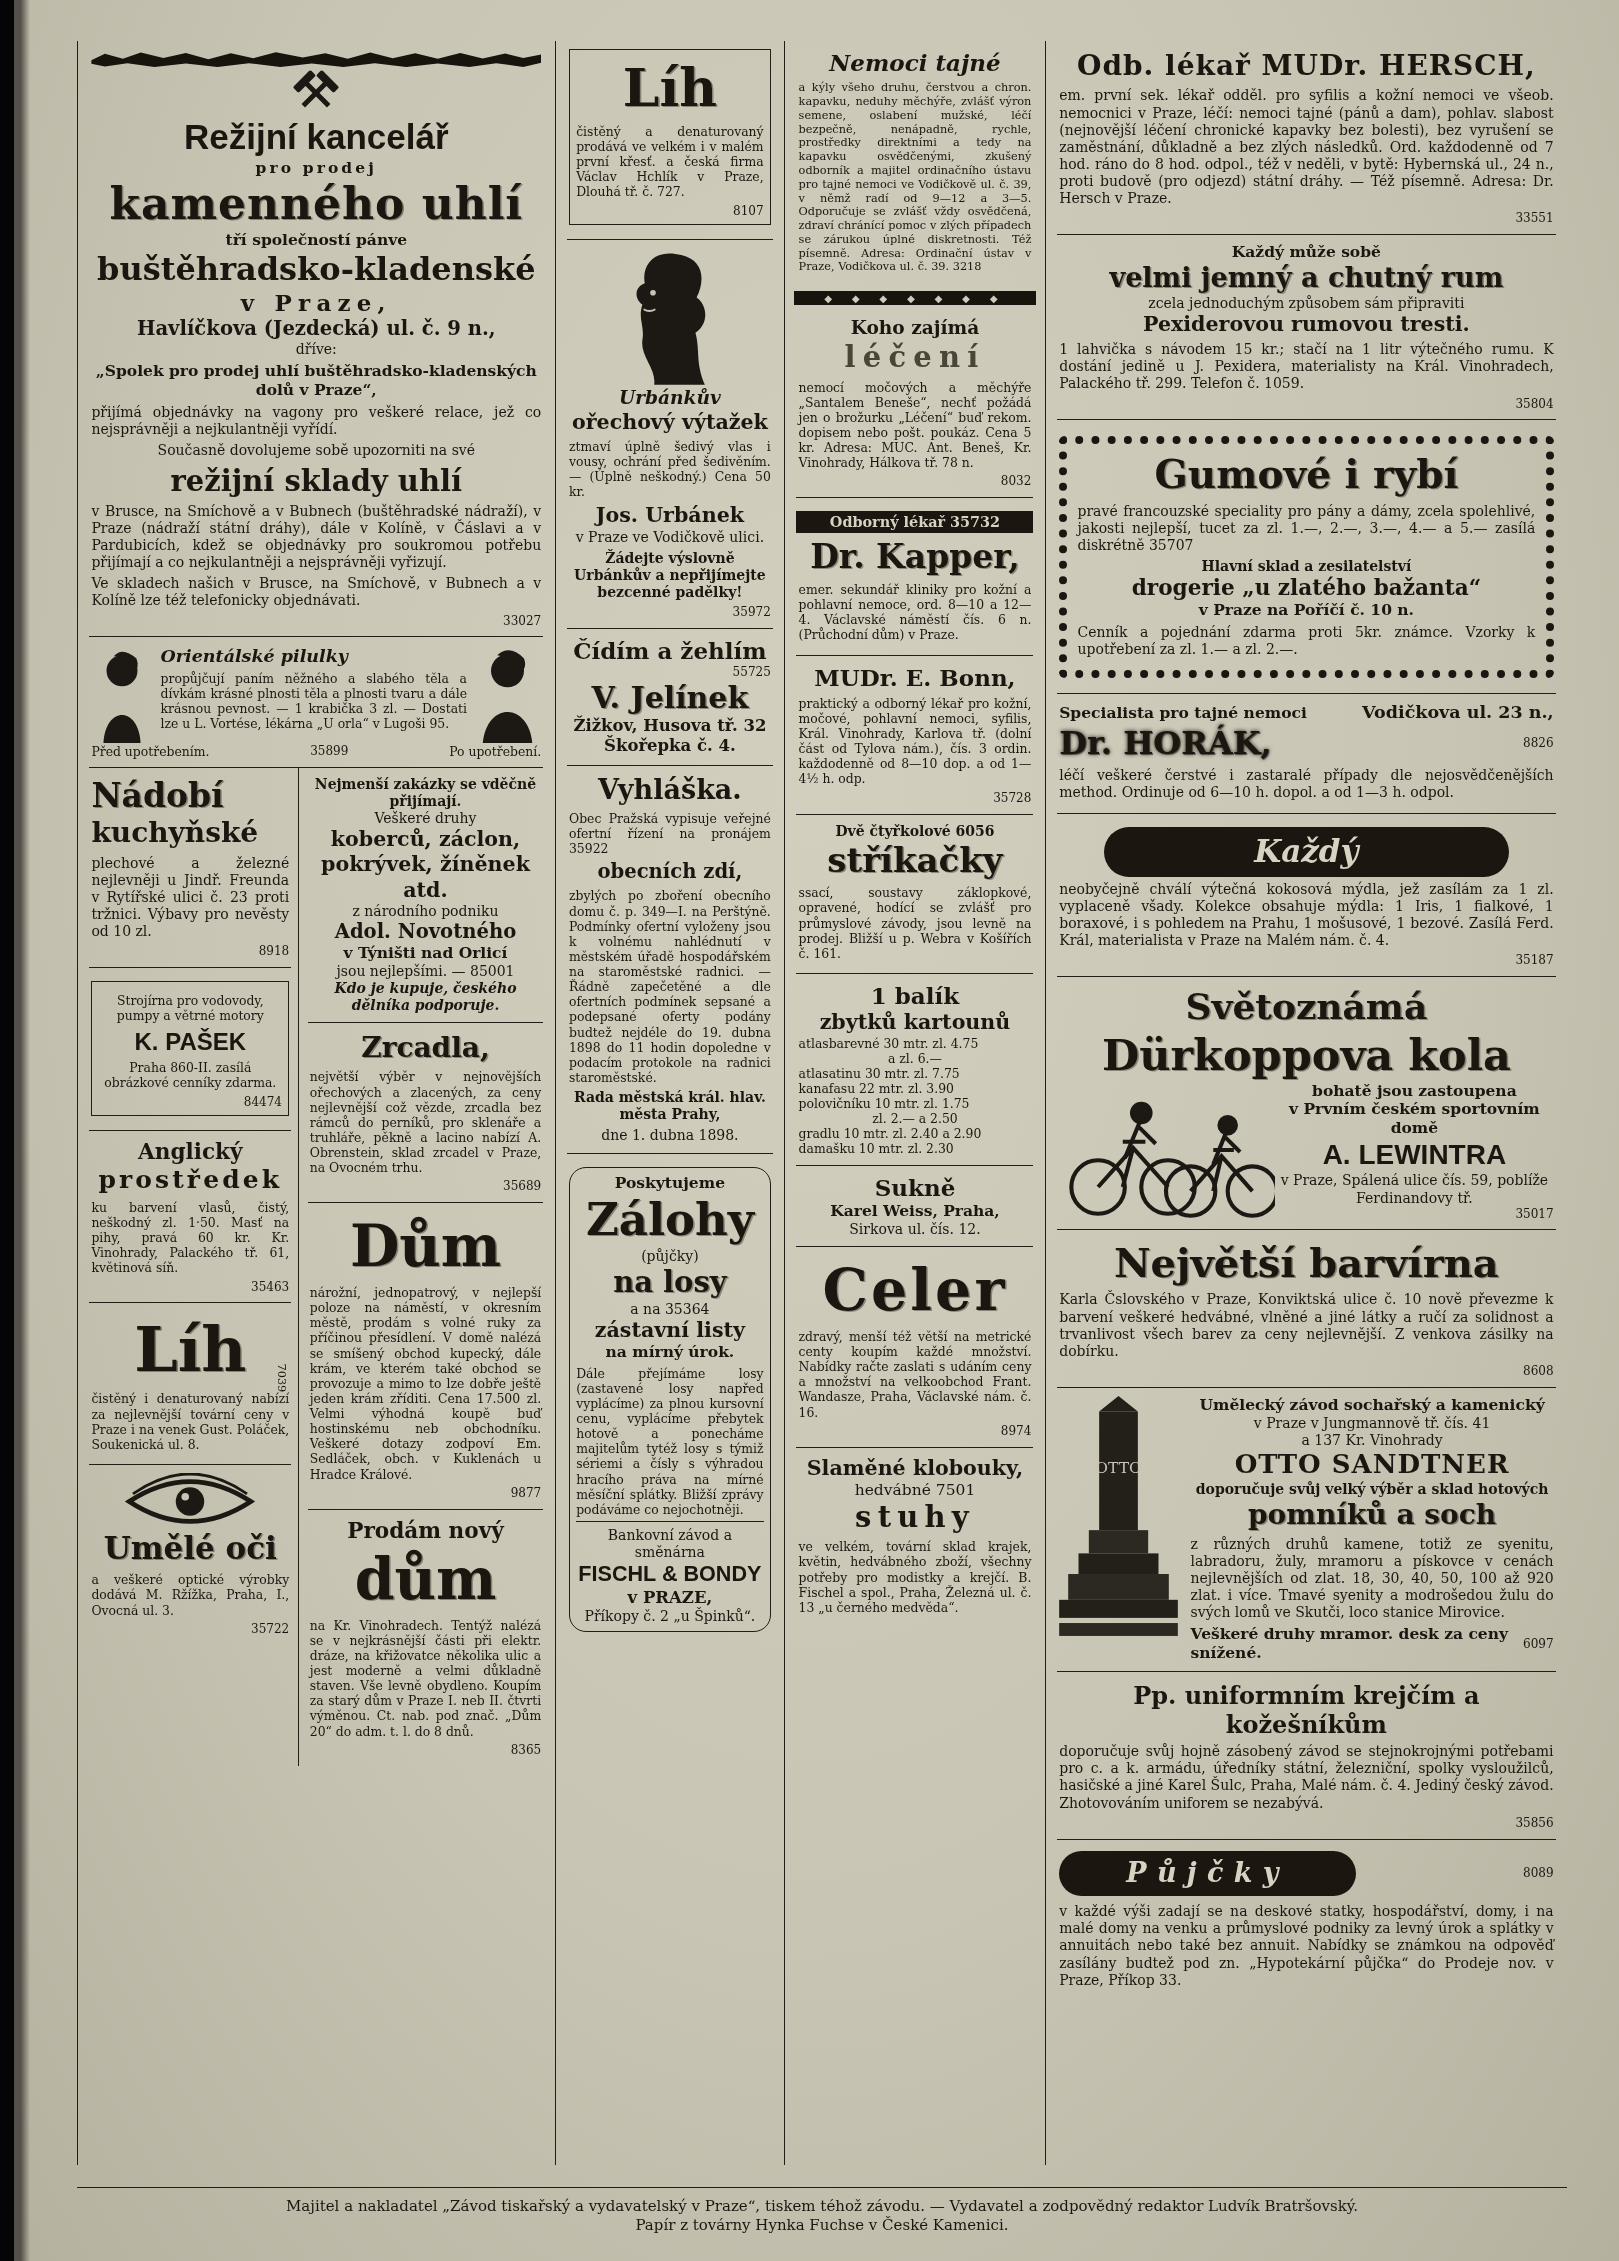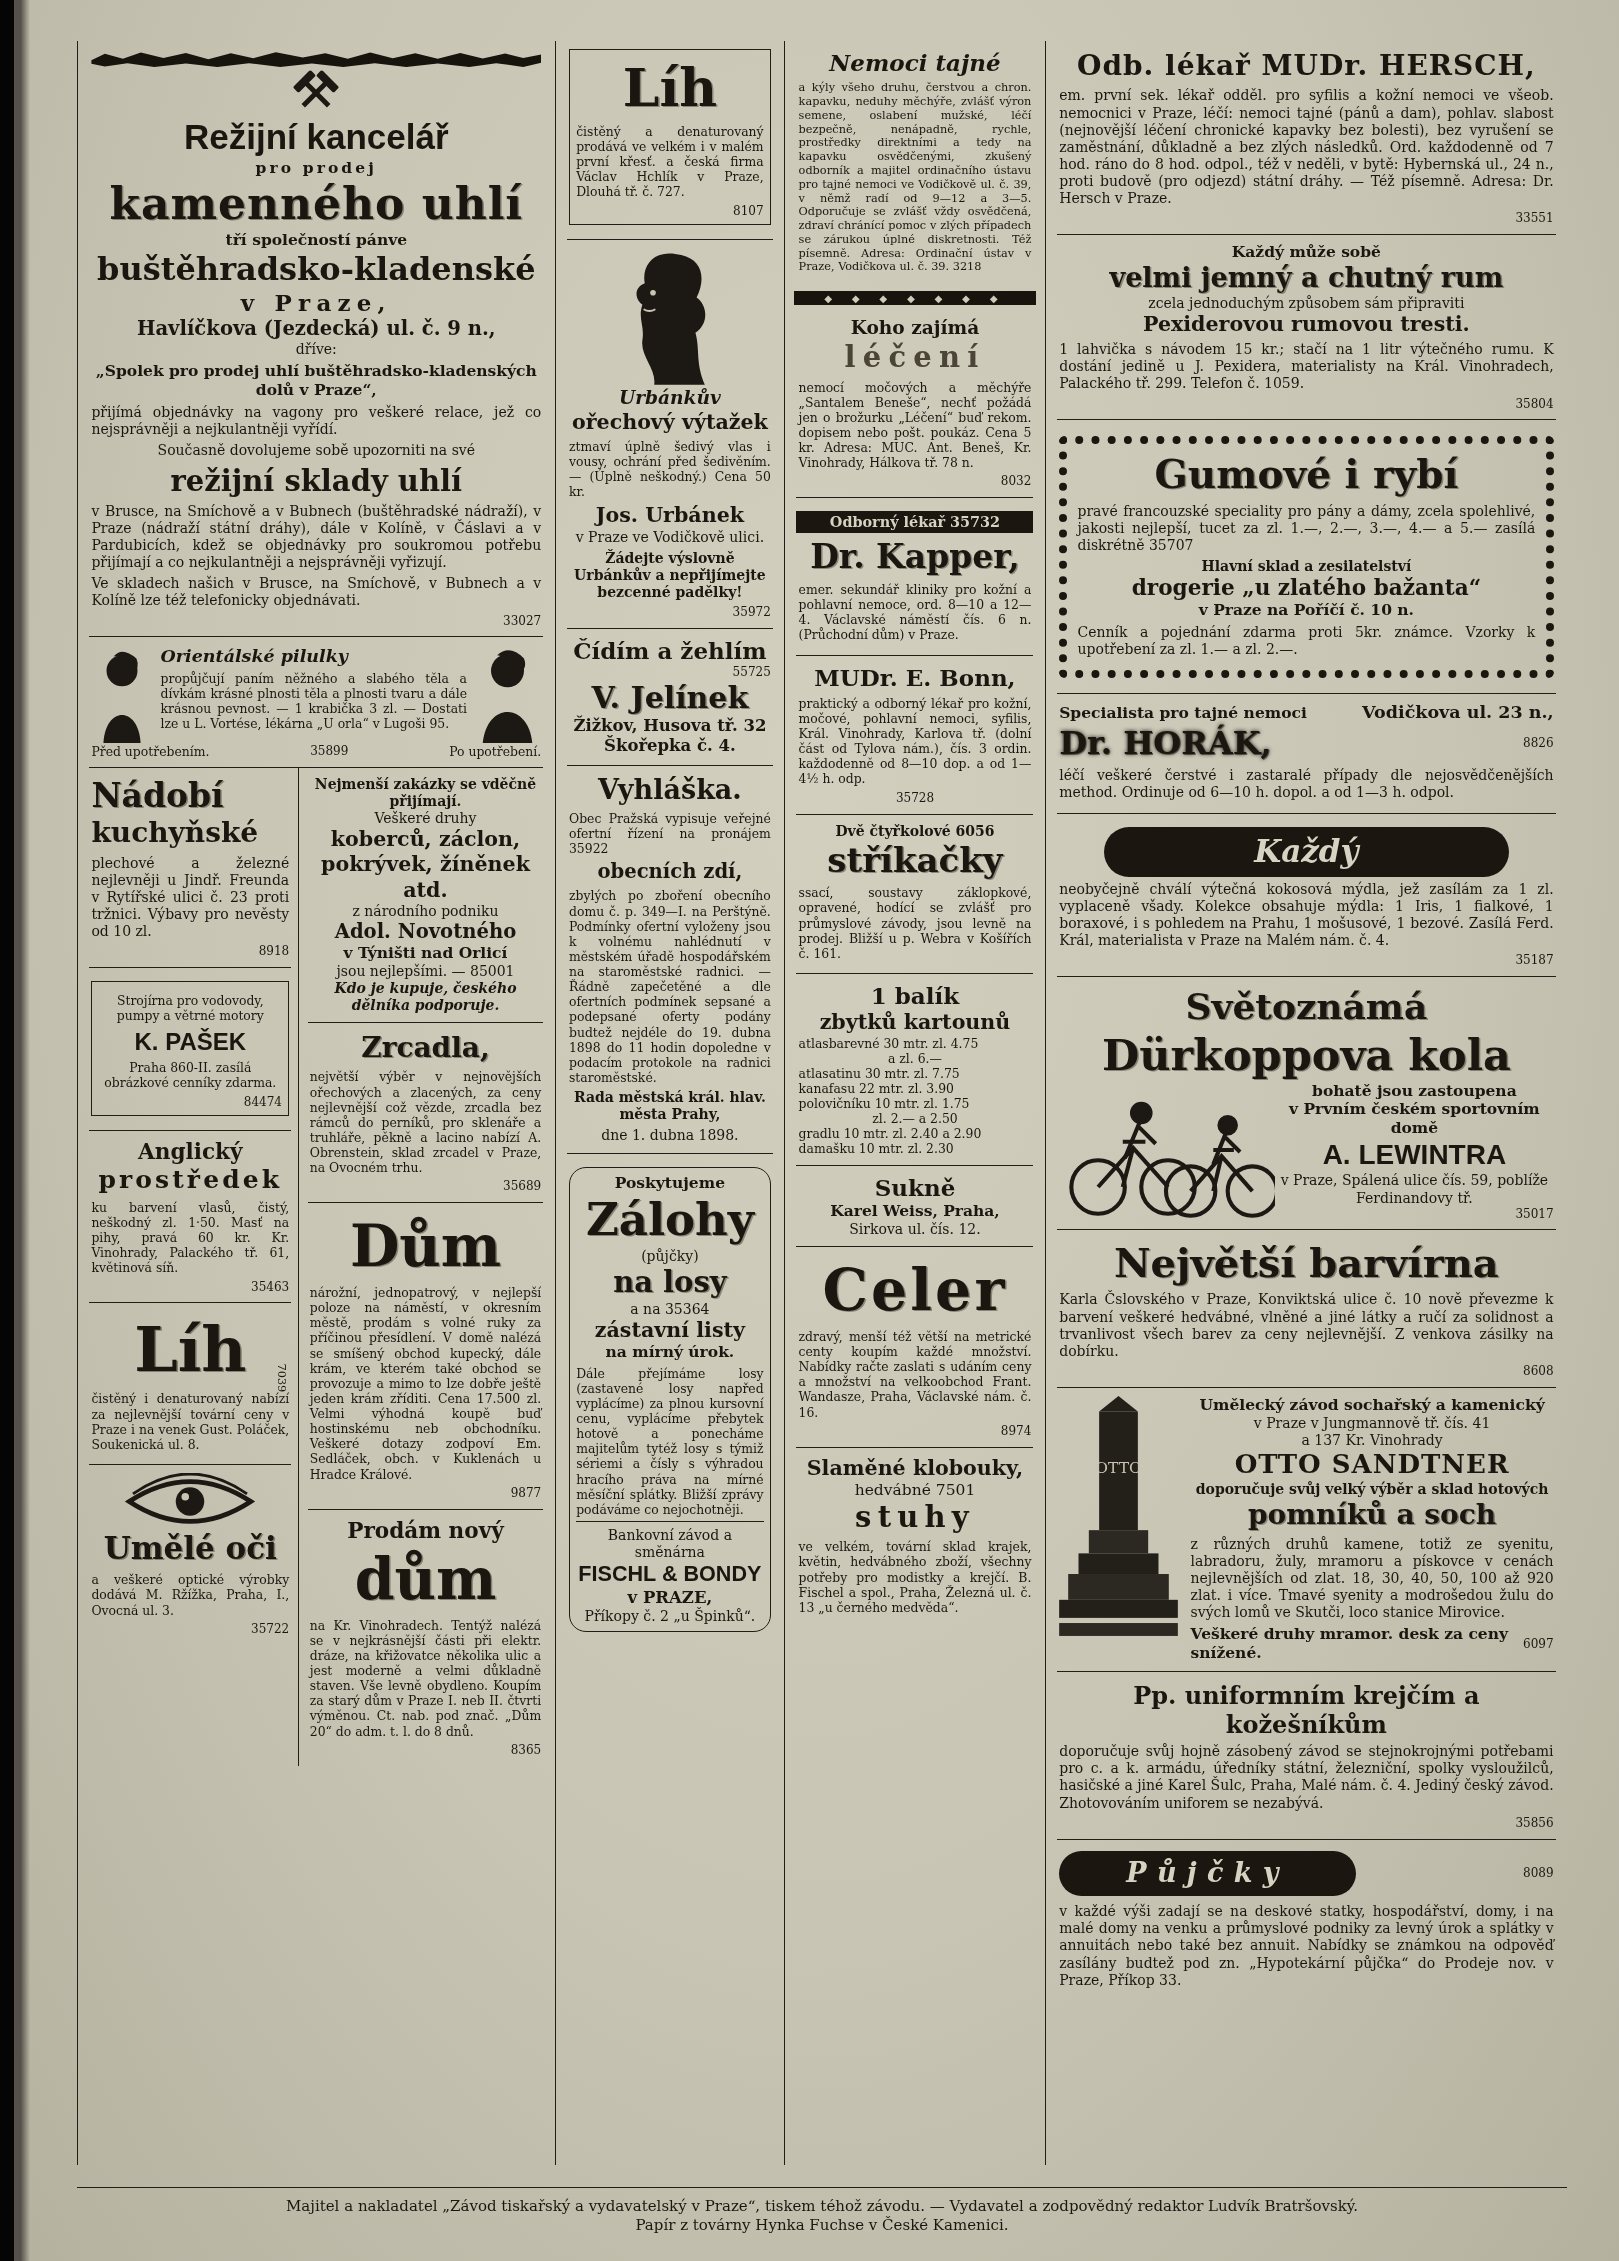--- a/index.html
+++ b/index.html
@@ -284,21 +284,21 @@
 
       <div class="ad">
         <div class="blackband">Odborný lékař 35732</div>
         <div class="c fat" style="font-size:33px">Dr. Kapper,</div>
         <p class="j s24">emer. sekundář kliniky pro kožní a pohlavní nemoce, ord. 8—10 a 12—4. Václavské náměstí čís. 6 n. (Průchodní dům) v Praze.</p>
       </div>
 
       <div class="ad">
         <div class="c b" style="font-size:23px">MUDr. E. Bonn,</div>
         <p class="j s24">praktický a odborný lékař pro kožní, močové, pohlavní nemoci, syfilis, Král. Vinohrady, Karlova tř. (dolní část od Tylova nám.), čís. 3 ordin. každodenně od 8—10 dop. a od 1—4½ h. odp.</p>
-        <div class="num" style="text-align:center">35728</div>
+        <div class="num" style="text-align:right">35728</div>
       </div>
 
       <div class="ad">
         <div class="c b s27">Dvě čtyřkolové  6056</div>
         <div class="c fat" style="font-size:34px">stříkačky</div>
         <p class="j s24">ssací, soustavy záklopkové, opravené, hodící se zvlášť pro průmyslové závody, jsou levně na prodej. Bližší u p. Webra v Košířích č. 161.</p>
       </div>
 
       <div class="ad">
         <div class="c b" style="font-size:23px">1 balík</div>

